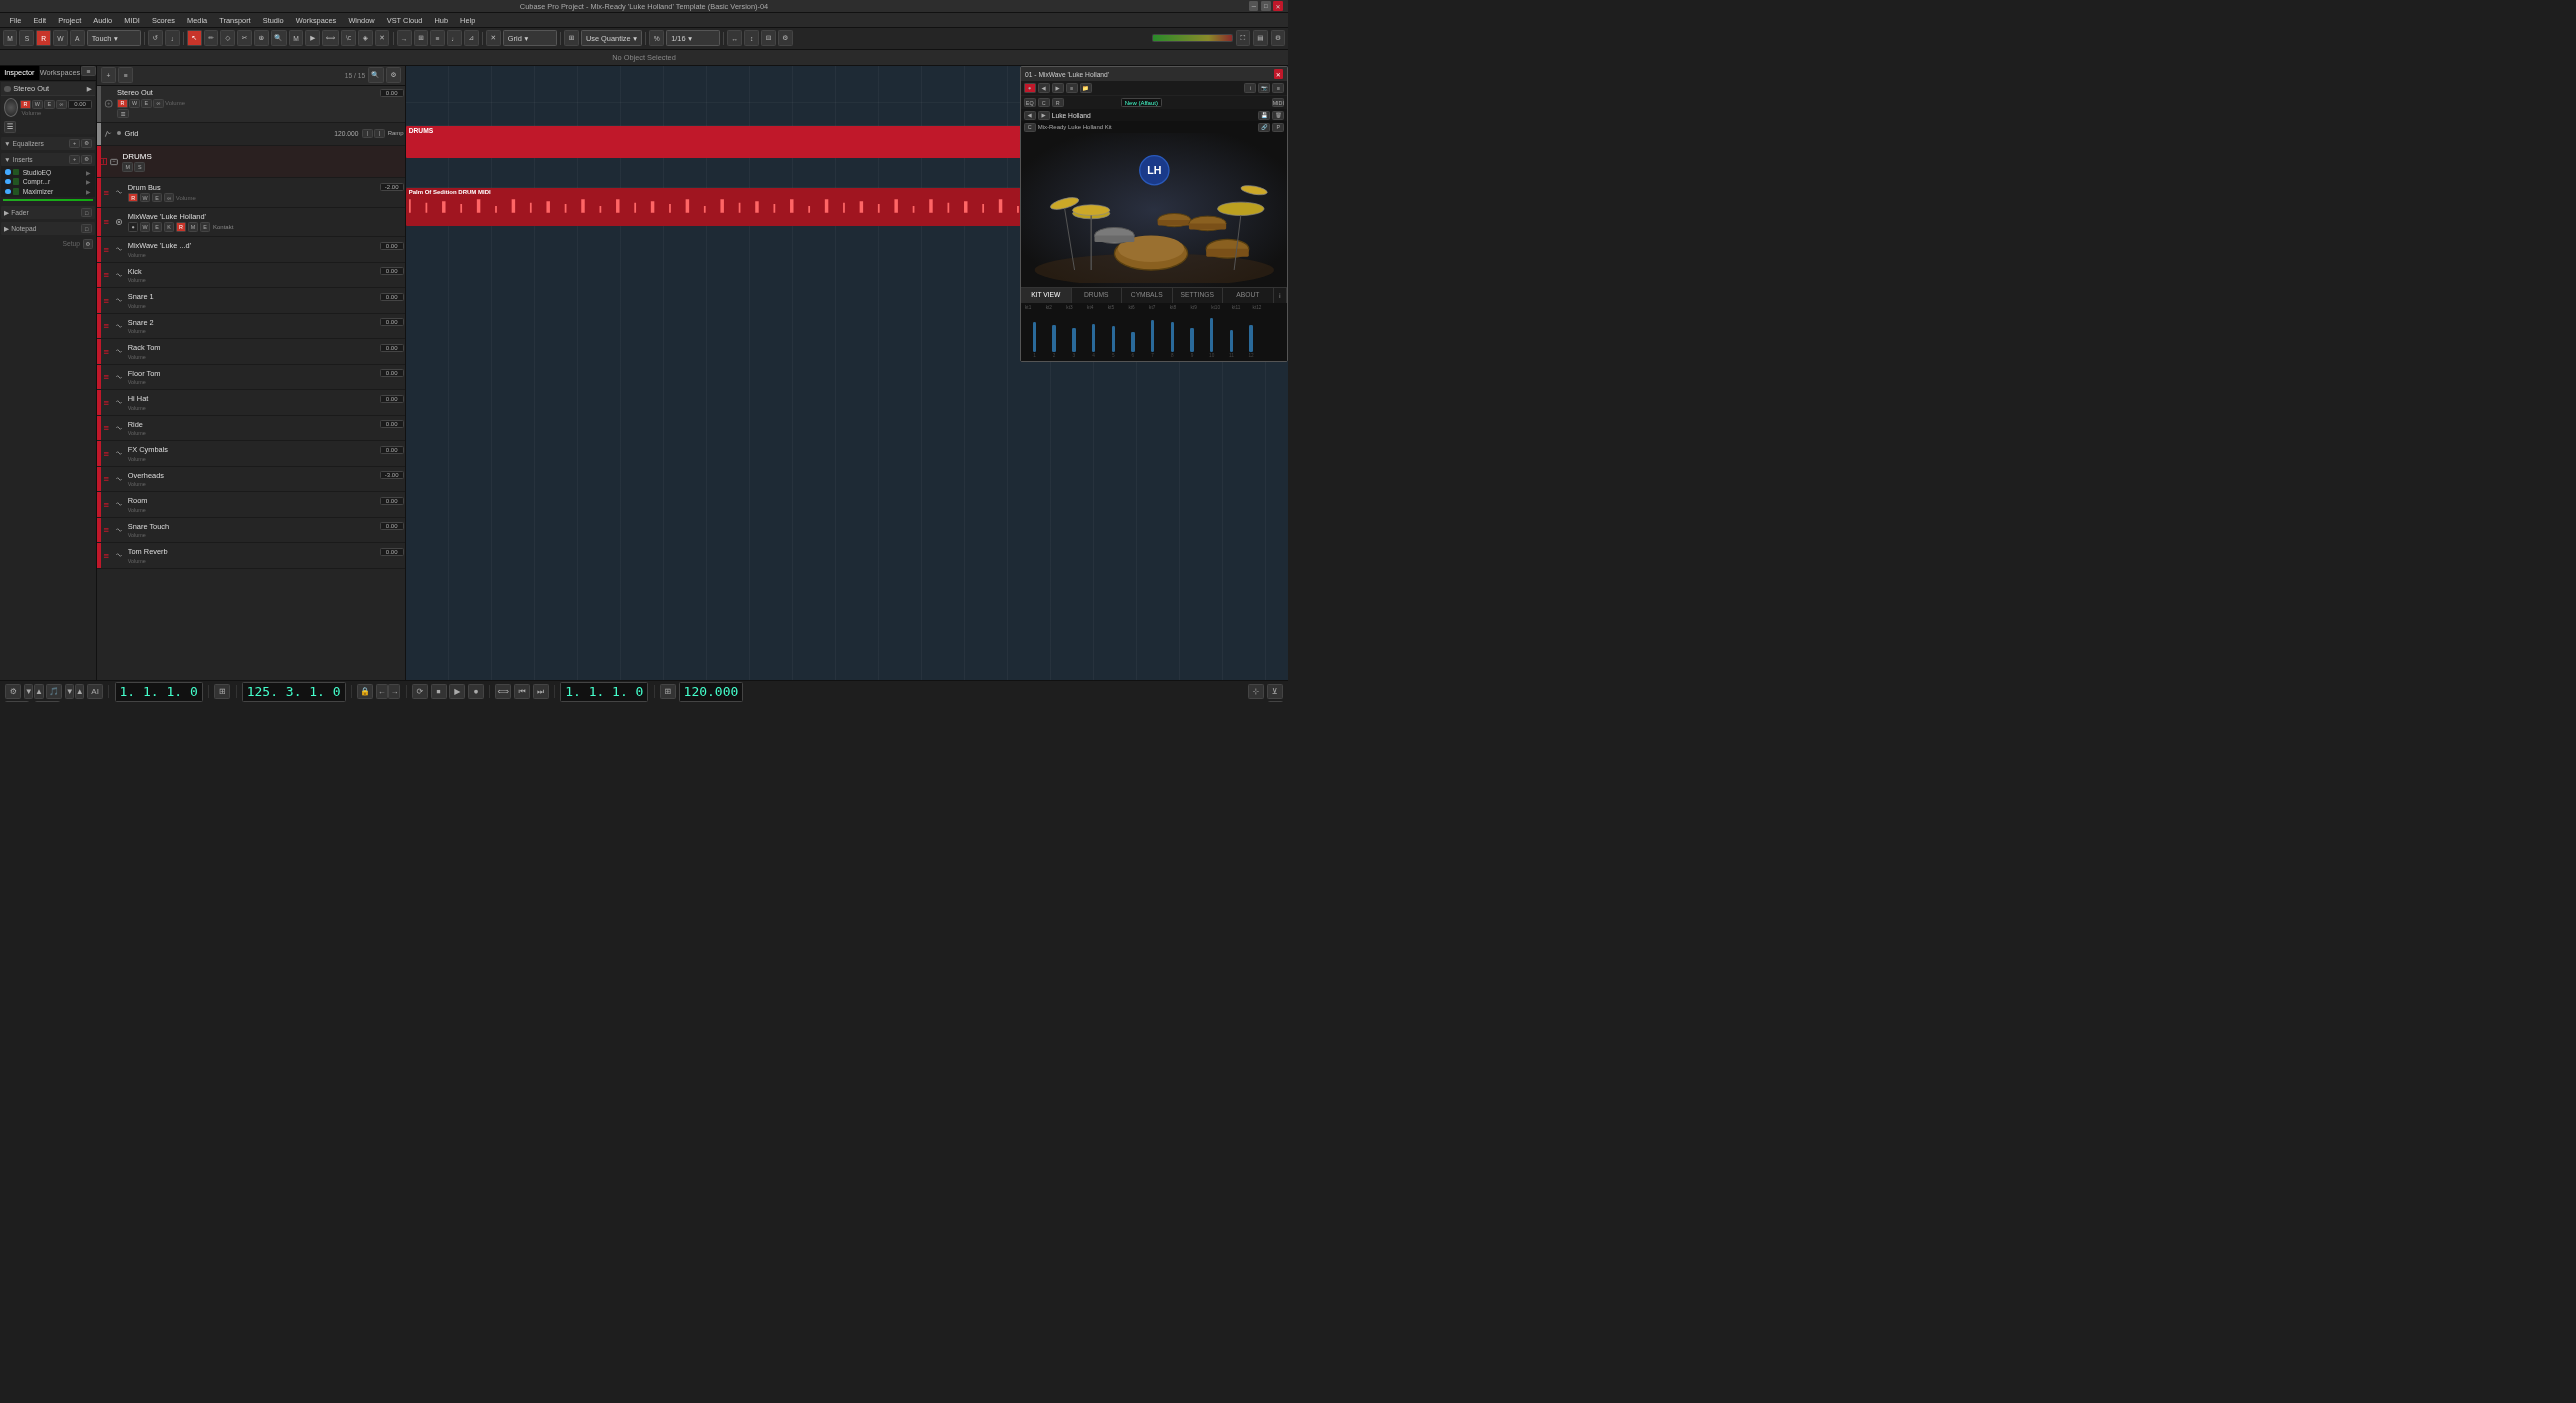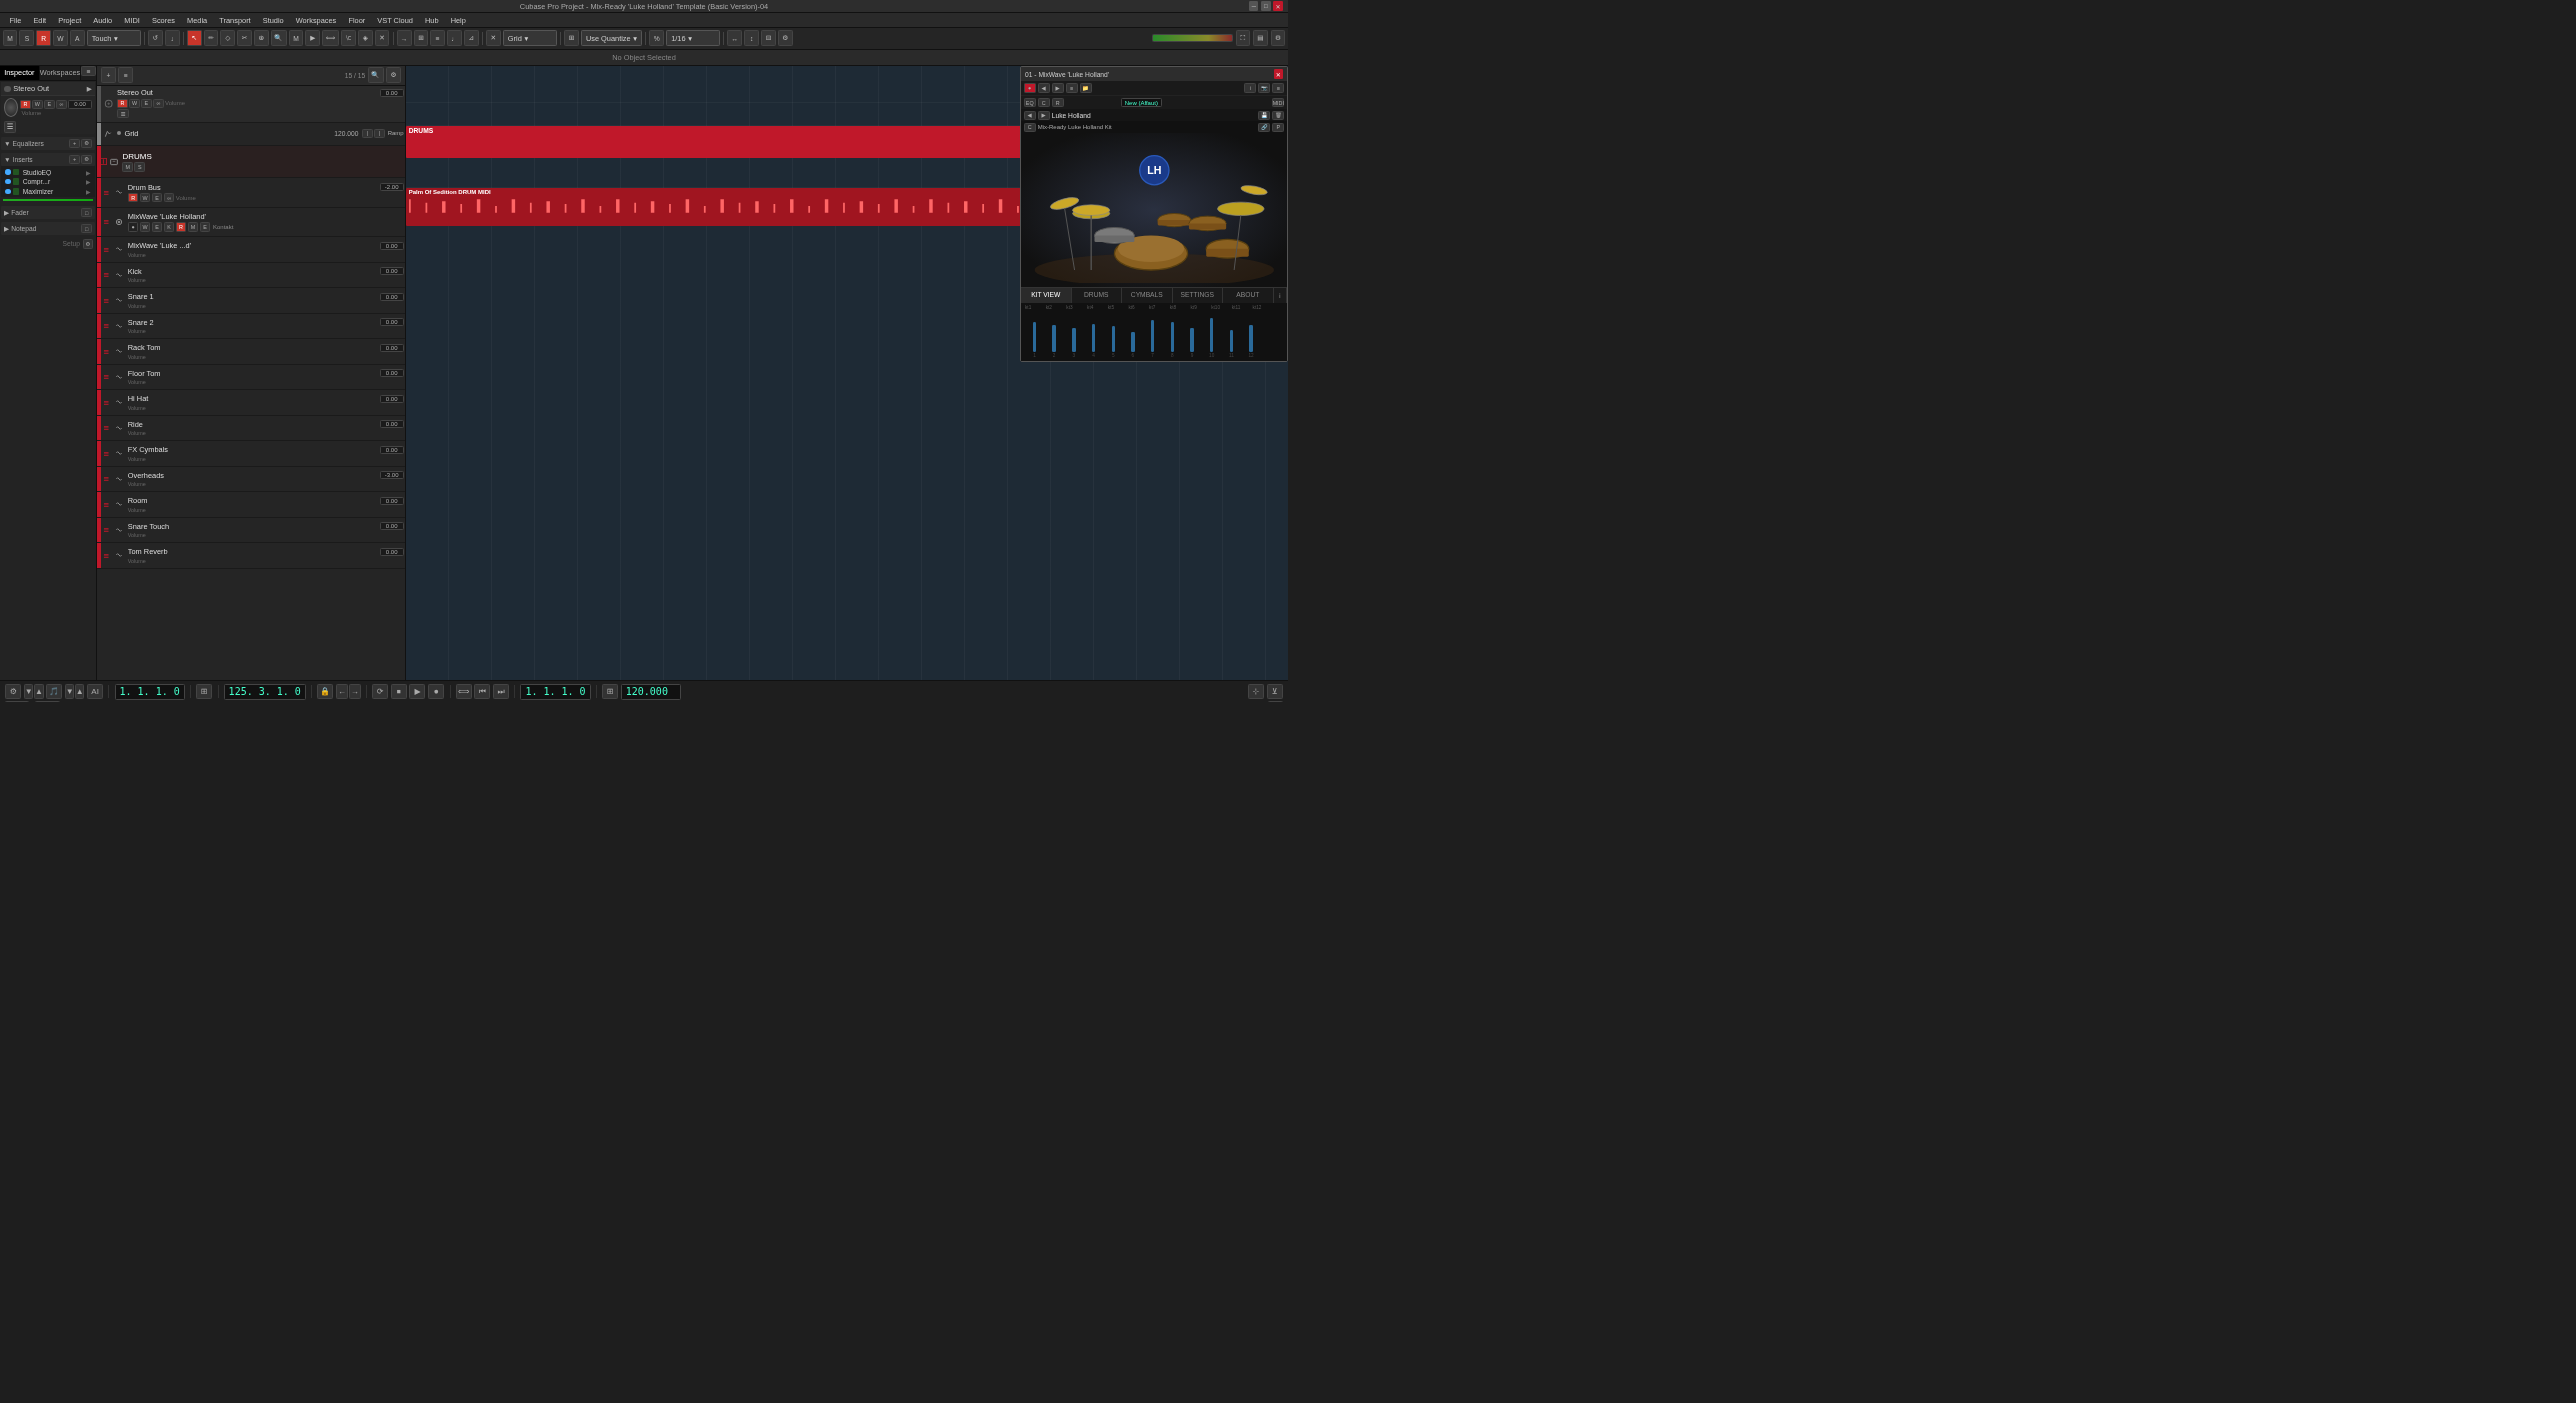--- a/index.html
+++ b/index.html
@@ -460,24 +460,24 @@
       align-items: center;
       justify-content: center;
       cursor: pointer;
     }
     .trans-pos-display {
       background: #111;
       border: 0.7px solid #444;
       border-radius: 1.3px;
       padding: 1.3px 4px;
       font-family: monospace;
-      font-size: 10px;
+      font-size: 13px;
       color: #4fc;
       min-width: 54px;
-      text-align: left;
+      text-align: center;
     }
     .trans-sep { width: 0.7px; height: 13.4px; background: #333; margin: 0 2.7px; }
 
     
     #bottom-status {
       height: 13.4px;
       background: #1a1a1a;
       display: flex;
       align-items: center;
       padding: 0 5.4px;
@@ -549,21 +549,21 @@
   <div class="menu-item">File</div>
   <div class="menu-item">Edit</div>
   <div class="menu-item">Project</div>
   <div class="menu-item">Audio</div>
   <div class="menu-item">MIDI</div>
   <div class="menu-item">Scores</div>
   <div class="menu-item">Media</div>
   <div class="menu-item">Transport</div>
   <div class="menu-item">Studio</div>
   <div class="menu-item">Workspaces</div>
-  <div class="menu-item">Floor</div>
+  <div class="menu-item">Window</div>
   <div class="menu-item">VST Cloud</div>
   <div class="menu-item">Hub</div>
   <div class="menu-item">Help</div>
 </div>
 
 <div id="toolbar">
 
   <div class="tb-btn">M</div>
   <div class="tb-btn">S</div>
   <div class="tb-btn active">R</div>

